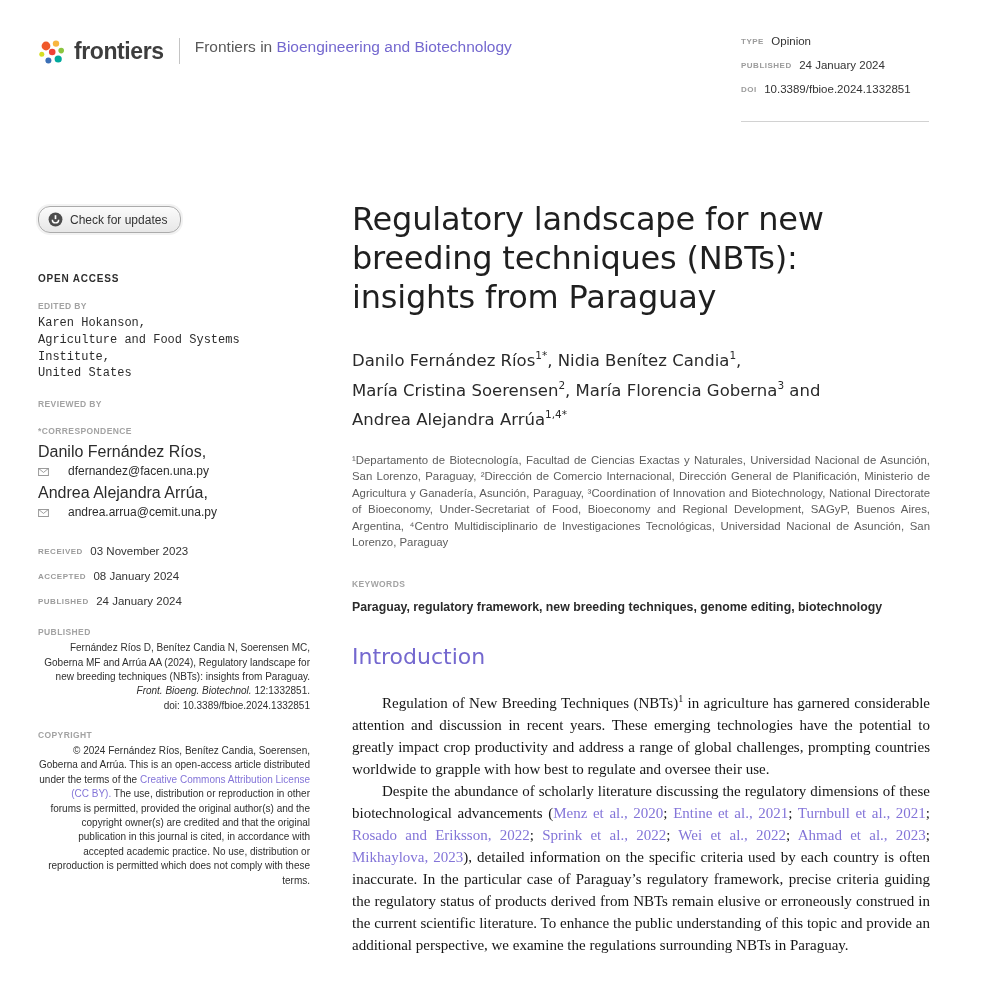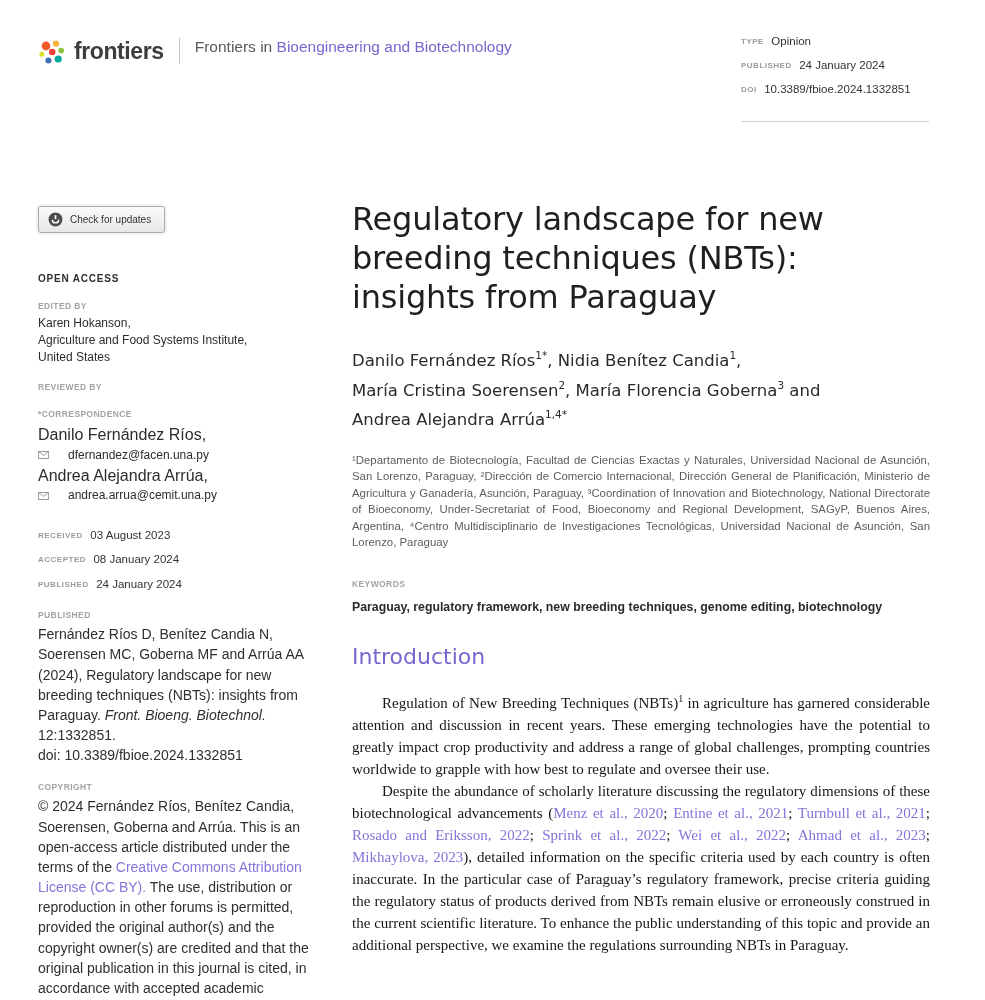--- a/index.html
+++ b/index.html
@@ -46,43 +46,43 @@
     font-size: 8px; font-weight: 700;
     color: #9b9b9b; letter-spacing: 0.5px;
     margin-right: 3px; vertical-align: 1px;
   }
   .meta-value { font-size: 11.5px; color: #333; }
 
   
   .sidebar { position: absolute; top: 206px; left: 38px; width: 272px; }
   .btn-check {
     display: inline-flex; align-items: center; gap: 7px;
-    border: 1px solid #ababab; border-radius: 3px;
+    border: 1px solid #ababab; border-radius: 12px;
     background: linear-gradient(#fbfbfb, #e7e7e7);
     box-shadow: 0 0 0 2px #f2f2f2;
     padding: 5px 13px 5px 9px;
-    font-size: 10px; color: #333;
+    font-size: 12px; color: #333;
     cursor: pointer;
     font-family: inherit;
   }
   .crossmark-svg { width: 15px; height: 15px; display: block; }
   .open-access { margin-top: 40px; font-size: 10px; font-weight: 700; letter-spacing: 0.8px; color: #2e2e2e; }
   .side-label {
     margin-top: 17px; margin-bottom: 4px;
     font-size: 8.5px; font-weight: 700;
     color: #a3a3a3; letter-spacing: 0.4px;
   }
-  .side-text { font-size: 12px; color: #2c2c2c; line-height: 1.4; white-space: pre-line; }
+  .side-text { font-size: 12px; color: #2c2c2c; line-height: 1.4; white-space: pre-line; font-family: Liberation Mono, monospace; }
   .corr-name { font-size: 16px; color: #2c2c2c; line-height: 1.45; }
   .email-row { display: flex; align-items: center; gap: 19px; line-height: 1.45; }
   .envelope-svg { width: 11px; height: 8px; display: block; flex: none; }
   .email-link { font-size: 12px; color: #2c2c2c; text-decoration: none; cursor: pointer; }
   .dates { margin-top: 18px; }
   .date-row { margin-bottom: 3px; line-height: 1.35; }
-  .side-par { font-size: 14px; color: #2f2f2f; line-height: 1.44; }
+  .side-par { font-size: 10px; color: #2f2f2f; line-height: 1.44; text-align: right; }
   .side-par .italic { font-style: italic; }
   .side-par .link { color: var(--link); cursor: pointer; }
 
   
   .main { position: absolute; top: 200px; left: 352px; width: 578px; }
   .title {
     font-family: "DejaVu Sans", "Liberation Sans", sans-serif;
     font-size: 32px; line-height: 39px;
     font-weight: 500; color: #1f1f1f;
     letter-spacing: -0.2px;
@@ -202,21 +202,21 @@
           <rect x="0.5" y="0.5" width="11" height="8" fill="none" stroke="#8f8f8f"></rect>
           <path d="M0.5 0.5 L6 5 L11.5 0.5" fill="none" stroke="#8f8f8f"></path>
         </svg>
         <a class="email-link">andrea.arrua@cemit.una.py</a>
       </div>
     </div>
 
     <div class="dates">
       <div class="date-row">
         <span class="meta-label">RECEIVED</span>
-        <span class="meta-value">03 August 2023</span>
+        <span class="meta-value">03 November 2023</span>
       </div>
       <div class="date-row">
         <span class="meta-label">ACCEPTED</span>
         <span class="meta-value">08 January 2024</span>
       </div>
       <div class="date-row">
         <span class="meta-label">PUBLISHED</span>
         <span class="meta-value">24 January 2024</span>
       </div>
     </div>

